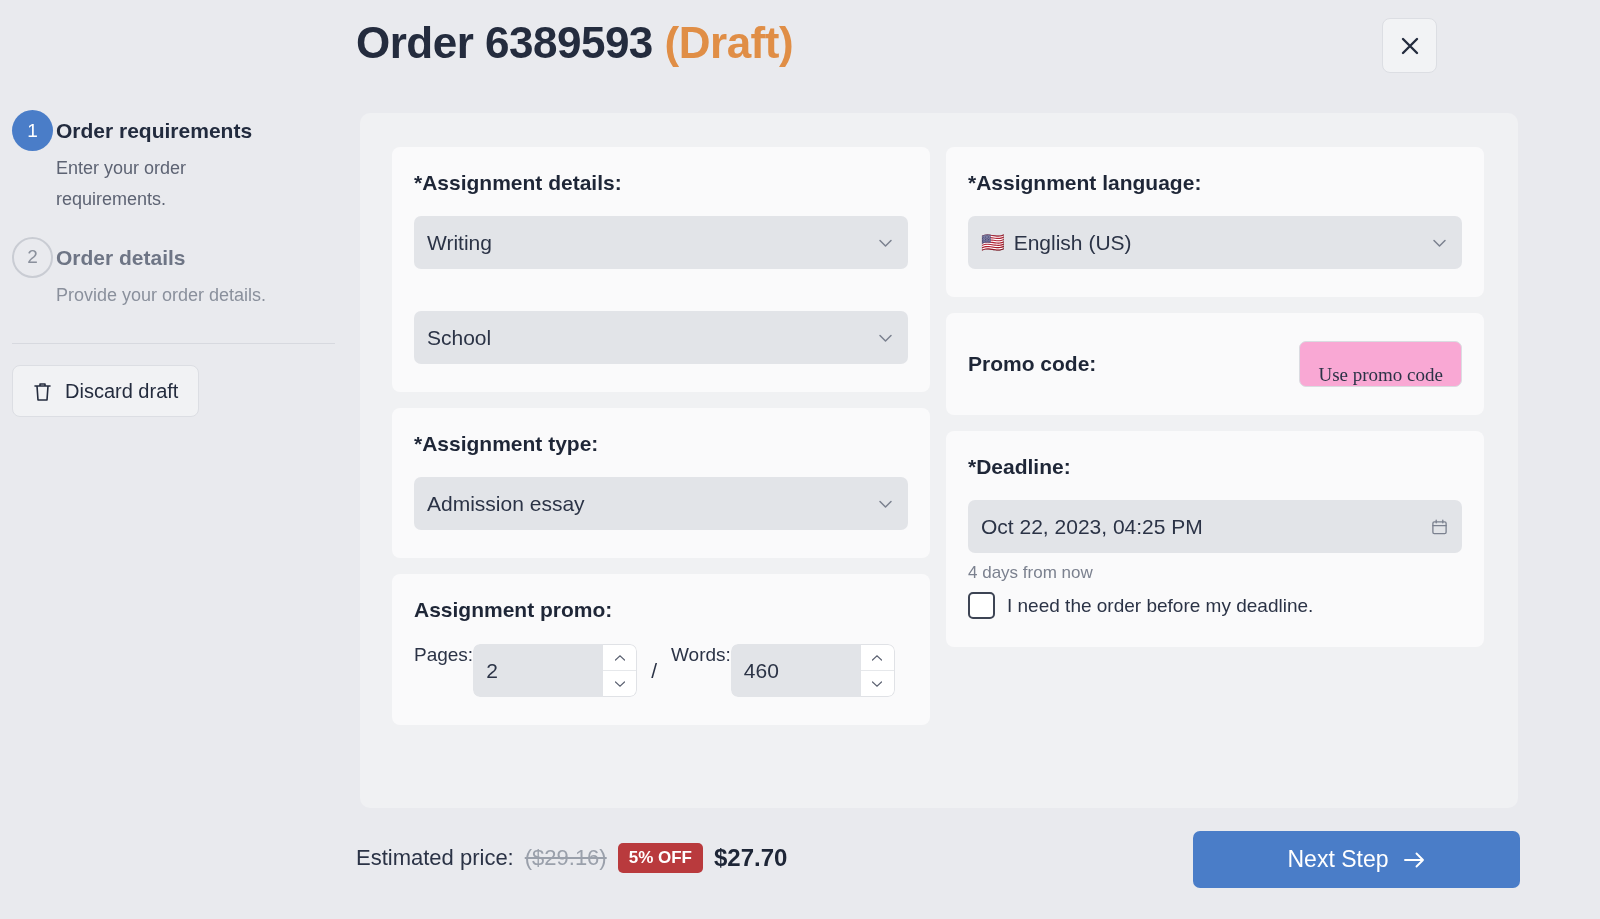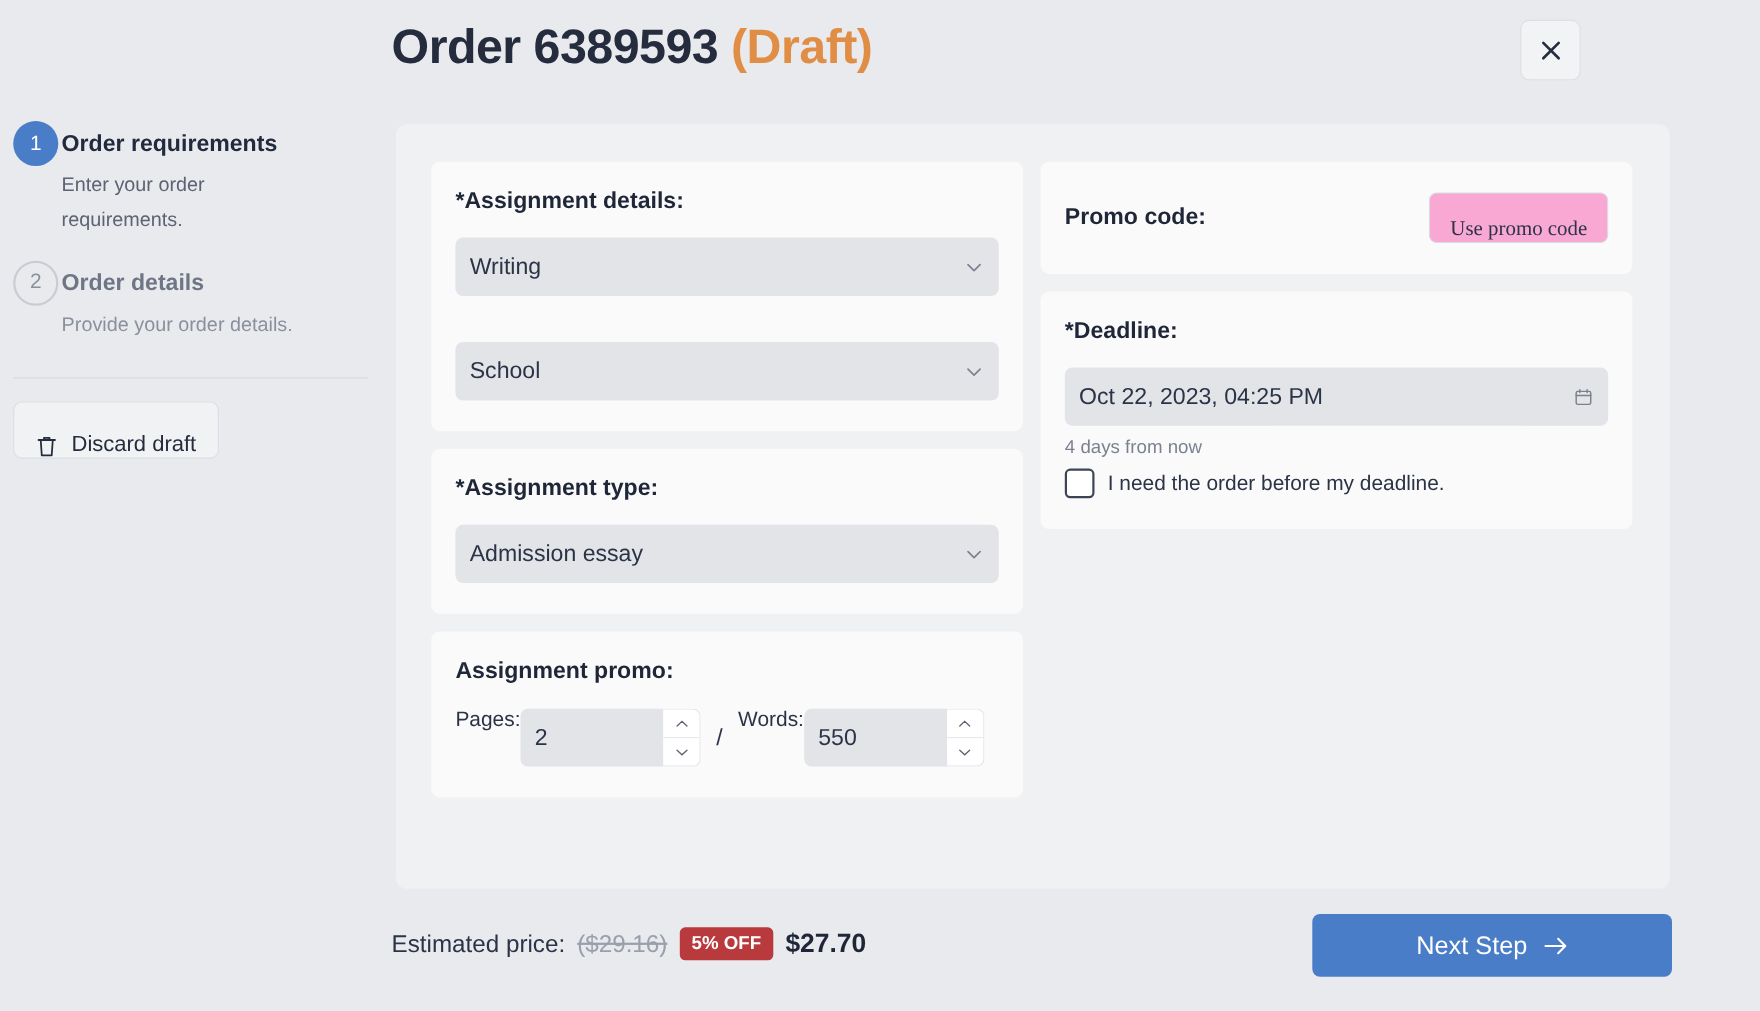--- a/index.html
+++ b/index.html
@@ -47,21 +47,21 @@
   }
   .step.inactive .step-desc { color: #8a909c; max-width: 260px; }
   .divider {
     position: absolute; left: 12px; top: 233px;
     width: 323px; height: 1px; background: #d7d9df;
   }
   .discard-btn {
     position: absolute; left: 12px; top: 255px;
     height: 52px; padding: 0 20px;
     background: #f1f2f4; border: 1px solid #dcdee3; border-radius: 8px;
-    display: flex; align-items: flex-end; gap: 13px;
+    display: flex; align-items: center; gap: 13px;
     font-size: 20px; color: #242c3e; cursor: pointer;
   }
   .discard-btn svg { width: 19px; height: 21px; }
 
   
   .panel {
     position: absolute; left: 360px; top: 113px;
     width: 1158px; height: 695px;
     background: #f0f1f3; border-radius: 10px;
   }
@@ -248,21 +248,21 @@
                   </div>
                 </div>
               </div>
             </div>
 
             <div class="slash">/</div>
 
             <div class="size-field">
               <div class="size-cap">Words:</div>
               <div class="stepper">
-                <div class="val">550</div>
+                <div class="val">460</div>
                 <div class="arrows">
                   <div class="arr">
                     <svg viewBox="0 0 12 8">
                         <path d="M1.5 6 L6 1.8 L10.5 6" stroke="#5d6373" stroke-width="1.2" fill="none" stroke-linecap="round"></path>
                       </svg>
                   </div>
                   <div class="arr">
                     <svg viewBox="0 0 12 8">
                         <path d="M1.5 2 L6 6.2 L10.5 2" stroke="#5d6373" stroke-width="1.2" fill="none" stroke-linecap="round"></path>
                       </svg>
@@ -271,20 +271,30 @@
               </div>
             </div>
 
 
           </div>
         </div>
       </div>
 
       <div class="col col-right">
 
+        <div class="card">
+          <div class="card-label">*Assignment language:</div>
+          <div class="select">
+            <span class="flag">🇺🇸</span>
+            <span>English (US)</span>
+            <svg class="chev" viewBox="0 0 17 17">
+              <path d="M3 6 L8.5 11.5 L14 6" stroke="#7b818f" stroke-width="1.5" fill="none" stroke-linecap="round" stroke-linejoin="round"></path>
+            </svg>
+          </div>
+        </div>
 
         <div class="card promo-card">
           <div class="card-label">Promo code:</div>
           <div class="promo-btn">
             <span>Use promo code</span>
           </div>
         </div>
 
         <div class="card">
           <div class="card-label">*Deadline:</div>

